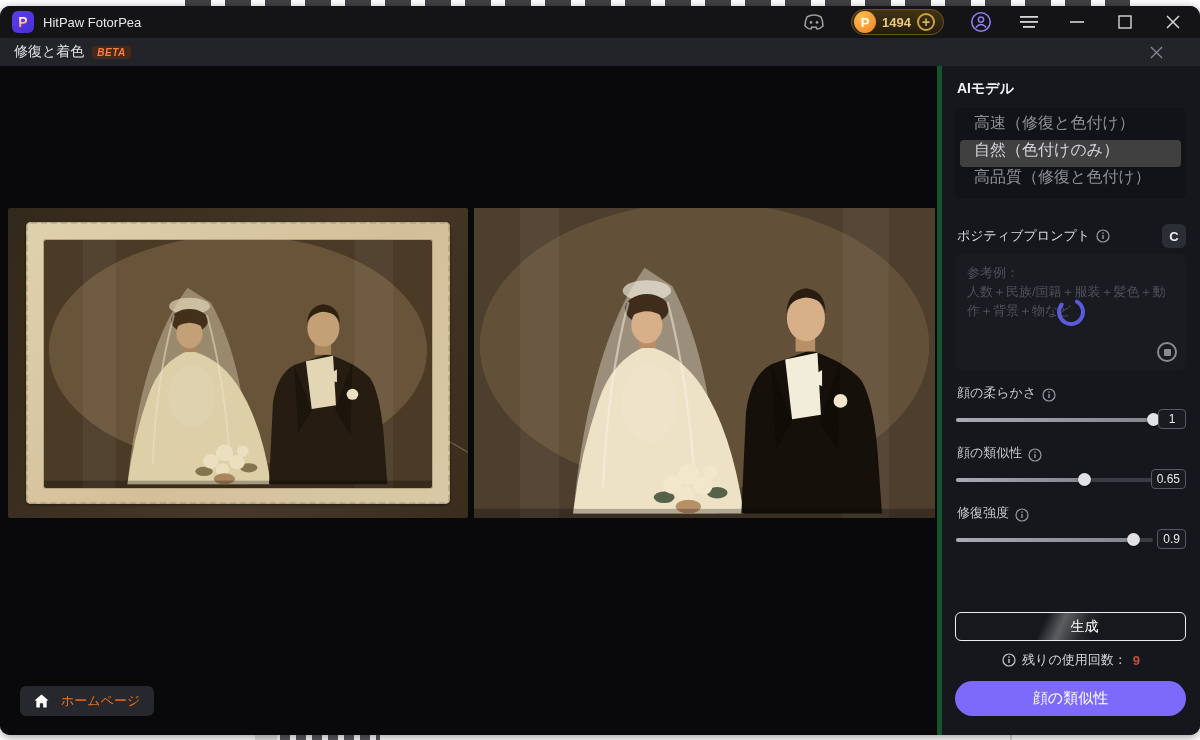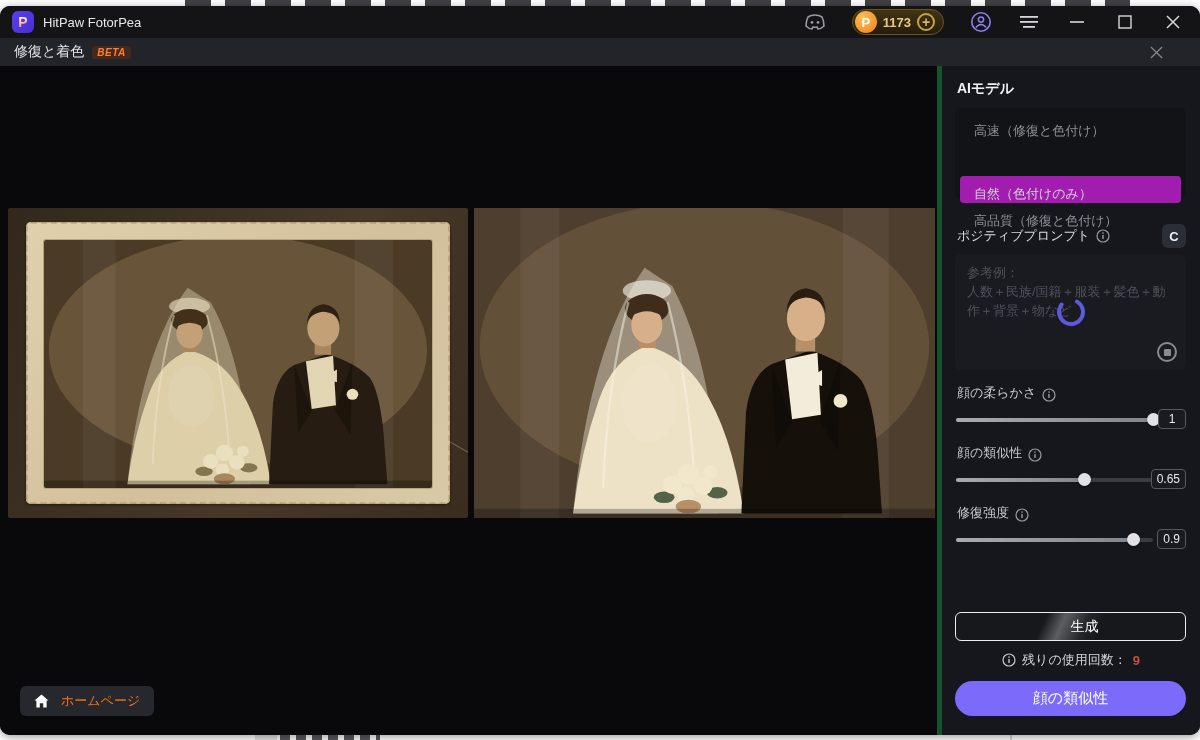--- a/index.html
+++ b/index.html
@@ -67,23 +67,23 @@
     box-shadow:0 0 0 1px #b7a57d; }
   .fullphoto { position:absolute; inset:0; overflow:hidden; }
 
   .home-btn { position:absolute; left:20px; top:620px; height:30px; padding:0 14px; display:flex; align-items:center; gap:12px;
     background:#27282d; border-radius:6px; color:#f97316; font-size:13px; cursor:pointer; }
 
   
   .sidebar { position:relative; width:263px; height:669px; background:#16171c; border-left:5px solid #14532d; }
   .sb-heading { position:absolute; left:15px; top:14px; color:#f0f1f4; font-size:14px; font-weight:bold; }
   .model-panel { position:absolute; left:13px; right:14px; top:42px; height:91px; background:#121317; border-radius:6px; padding:5px 5px; }
-  .model-row { height:27px; display:flex; align-items:flex-end; padding-left:14px; border-radius:4px;
-    color:#8e9097; font-size:13px; cursor:pointer; }
-  .model-row.selected { background:#a21caf; color:#d2d4da;margin-top:36px; }
+  .model-row { height:27px; display:flex; align-items:flex-start; padding-left:14px; border-radius:4px;
+    color:#8e9097; font-size:16px; cursor:pointer; }
+  .model-row.selected { background:#404040; color:#d2d4da; }
 
   .prompt-row { position:absolute; left:15px; right:14px; top:158px; height:24px; display:flex; align-items:center; gap:6px; }
   .prompt-label { color:#d8dade; font-size:13px; }
   .info-icon { width:14px; height:14px; flex:0 0 auto; }
   .c-btn { position:absolute; right:0; top:0; width:24px; height:24px; background:#2c2e36; border-radius:6px;
     color:#eceef2; font-size:13px; font-weight:bold; display:flex; align-items:center; justify-content:center; cursor:pointer; }
   .prompt-box { position:absolute; left:13px; right:14px; top:188px; height:116px; background:#191b21; border-radius:6px;
     padding:10px 12px; color:#4f515a; font-size:13px; line-height:1.45; }
   .spinner { position:absolute; left:50%; top:50%; width:30px; height:30px; margin:-15px 0 0 -15px; }
   .stop-btn { position:absolute; right:9px; bottom:8px; width:20px; height:20px; border:2px solid #8a8b90; border-radius:50%;
@@ -179,21 +179,21 @@
     <div class="tb-right">
       <span class="tb-icon">
         <svg width="22" height="16" viewBox="0 0 22 16">
             <path d="M4 3 Q7 1 11 1 Q15 1 18 3 Q20 7 20 12 Q17 15 14 15 L13 13 Q11 13.6 9 13 L8 15 Q5 15 2 12 Q2 7 4 3 Z" fill="none" stroke="#9a9ba0" stroke-width="1.6"></path>
             <circle cx="8" cy="8.4" r="1.4" fill="#9a9ba0"></circle>
             <circle cx="14" cy="8.4" r="1.4" fill="#9a9ba0"></circle>
           </svg>
       </span>
       <div class="coin-pill">
         <span class="coin">P</span>
-        <span class="coin-count">1173</span>
+        <span class="coin-count">1494</span>
         <span class="plus-circle">+</span>
       </div>
       <span class="tb-icon">
         <svg width="22" height="22" viewBox="0 0 22 22">
             <circle cx="11" cy="11" r="9.2" fill="none" stroke="#8f7ff0" stroke-width="1.6"></circle>
             <circle cx="11" cy="8.6" r="2.6" fill="none" stroke="#8f7ff0" stroke-width="1.5"></circle>
             <path d="M5.8 16.6 Q8 13.4 11 13.4 Q14 13.4 16.2 16.6" fill="none" stroke="#8f7ff0" stroke-width="1.5"></path>
           </svg>
       </span>
       <span class="tb-icon">

